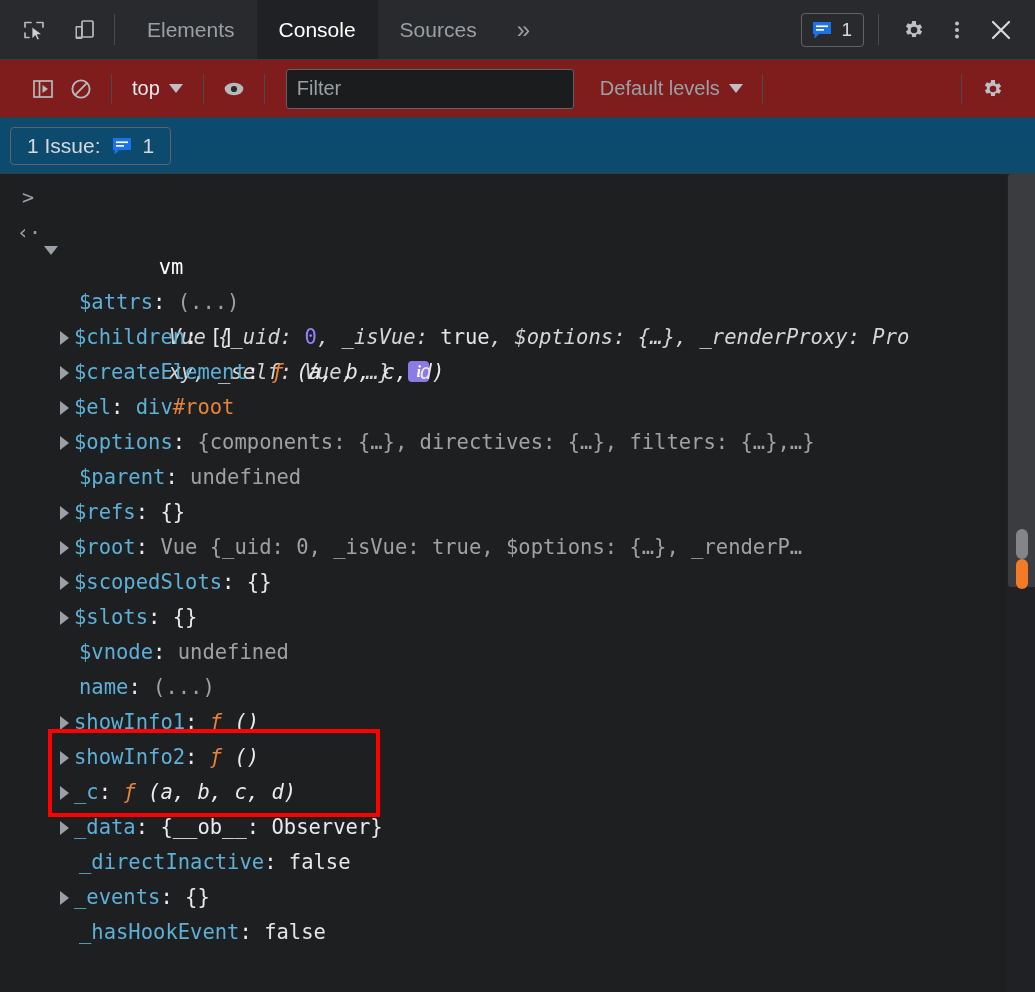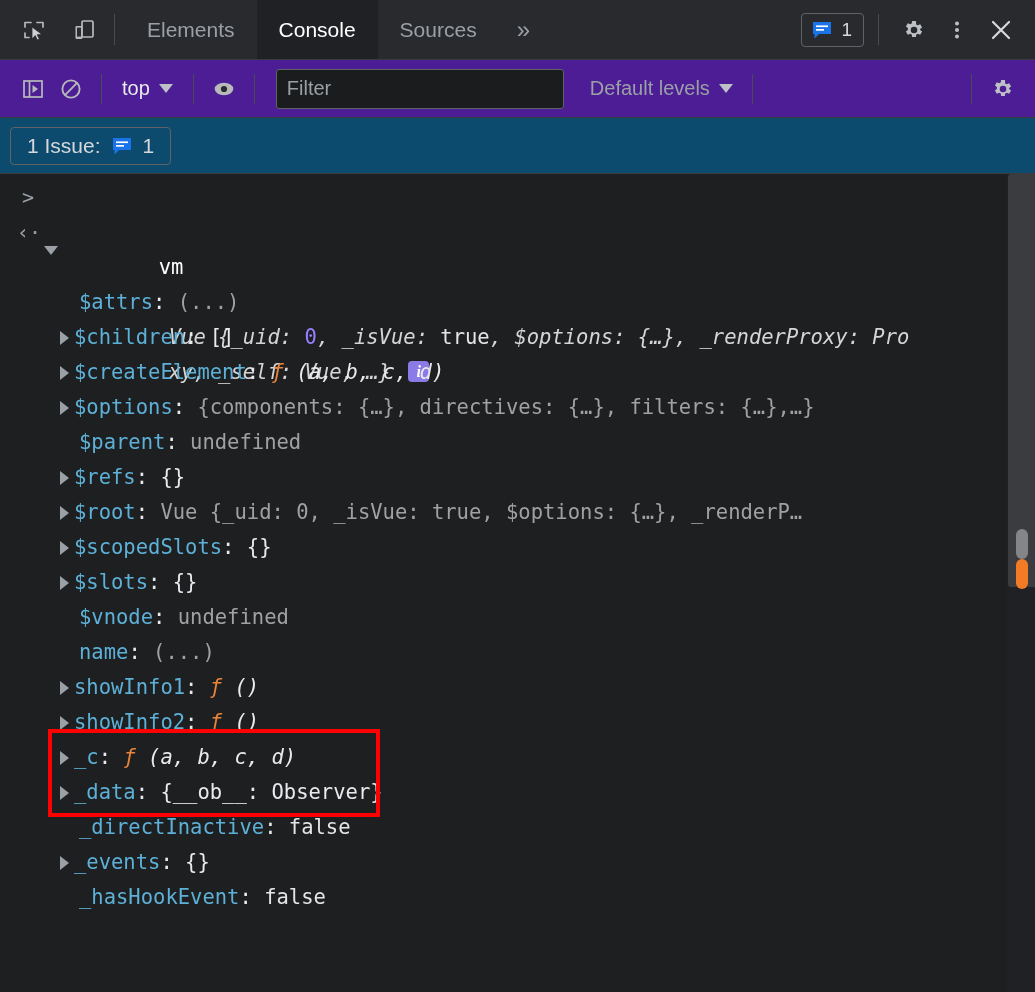--- a/index.html
+++ b/index.html
@@ -81,24 +81,24 @@
   }
   .issues-count {
     font-size: 19px;
     color: #d6d8db;
   }
 
   
   .consoletoolbar {
     height: 58px;
     min-height: 58px;
-    background: #4c1d95;
+    background: #7f1d1d;
     display: flex;
     align-items: center;
-    padding: 0 14px;
+    padding: 0 24px;
     border-bottom: 1px solid #3a3b3e;
   }
   .ct-icon {
     width: 38px; height: 38px;
     display: flex; align-items: center; justify-content: center;
     border-radius: 3px;
     cursor: pointer;
   }
   .ctx-select {
     display: flex; align-items: center; gap: 9px;
@@ -426,20 +426,21 @@
         <span class="result-marker">‹·</span>
         <span class="tri-down obj-toggle-down"></span>
         <span id="result-header" style="padding-left:48px; display:inline-block;"><span class="c-obj">Vue {</span><span class="c-obj">_uid</span><span class="c-obj">: </span><span class="c-num">0</span><span class="c-obj">, </span><span class="c-obj">_isVue</span><span class="c-obj">: </span><span class="c-bool">true</span><span class="c-obj">, </span><span class="c-obj">$options</span><span class="c-obj">: {…}, </span><span class="c-obj">_renderProxy</span><span class="c-obj">: </span><span class="c-obj">Pro</span>
 <span class="c-obj">xy, _self: Vue, …} </span><span class="info-badge">i</span></span>
       </div>
 
       <div id="prop-list">
           <div class="row indent2"><span class="c-prop">$attrs</span><span class="c-plain">: </span><span class="c-dim">(...)</span></div>
           <div class="row indent1"><span class="tri-right"></span><span class="c-prop">$children</span><span class="c-plain">: </span><span class="c-plain">[]</span></div>
           <div class="row indent1"><span class="tri-right"></span><span class="c-prop">$createElement</span><span class="c-plain">: </span><span class="c-fn">ƒ</span><span class="c-fnargs"> (a, b, c, d)</span></div>
+          <div class="row indent1"><span class="tri-right"></span><span class="c-prop">$el</span><span class="c-plain">: </span><span class="c-prop">div</span><span class="c-id">#root</span></div>
           <div class="row indent1"><span class="tri-right"></span><span class="c-prop">$options</span><span class="c-plain">: </span><span class="c-dim">{components: {…}, directives: {…}, filters: {…},…}</span></div>
           <div class="row indent2"><span class="c-prop">$parent</span><span class="c-plain">: </span><span class="c-dim">undefined</span></div>
           <div class="row indent1"><span class="tri-right"></span><span class="c-prop">$refs</span><span class="c-plain">: </span><span class="c-plain">{}</span></div>
           <div class="row indent1"><span class="tri-right"></span><span class="c-prop">$root</span><span class="c-plain">: </span><span class="c-dim">Vue {_uid: 0, _isVue: true, $options: {…}, _renderP…</span></div>
           <div class="row indent1"><span class="tri-right"></span><span class="c-prop">$scopedSlots</span><span class="c-plain">: </span><span class="c-plain">{}</span></div>
           <div class="row indent1"><span class="tri-right"></span><span class="c-prop">$slots</span><span class="c-plain">: </span><span class="c-plain">{}</span></div>
           <div class="row indent2"><span class="c-prop">$vnode</span><span class="c-plain">: </span><span class="c-dim">undefined</span></div>
           <div class="row indent2"><span class="c-prop">name</span><span class="c-plain">: </span><span class="c-dim">(...)</span></div>
           <div class="row indent1"><span class="tri-right"></span><span class="c-prop">showInfo1</span><span class="c-plain">: </span><span class="c-fn">ƒ</span><span class="c-fnargs"> ()</span></div>
           <div class="row indent1"><span class="tri-right"></span><span class="c-prop">showInfo2</span><span class="c-plain">: </span><span class="c-fn">ƒ</span><span class="c-fnargs"> ()</span></div>

